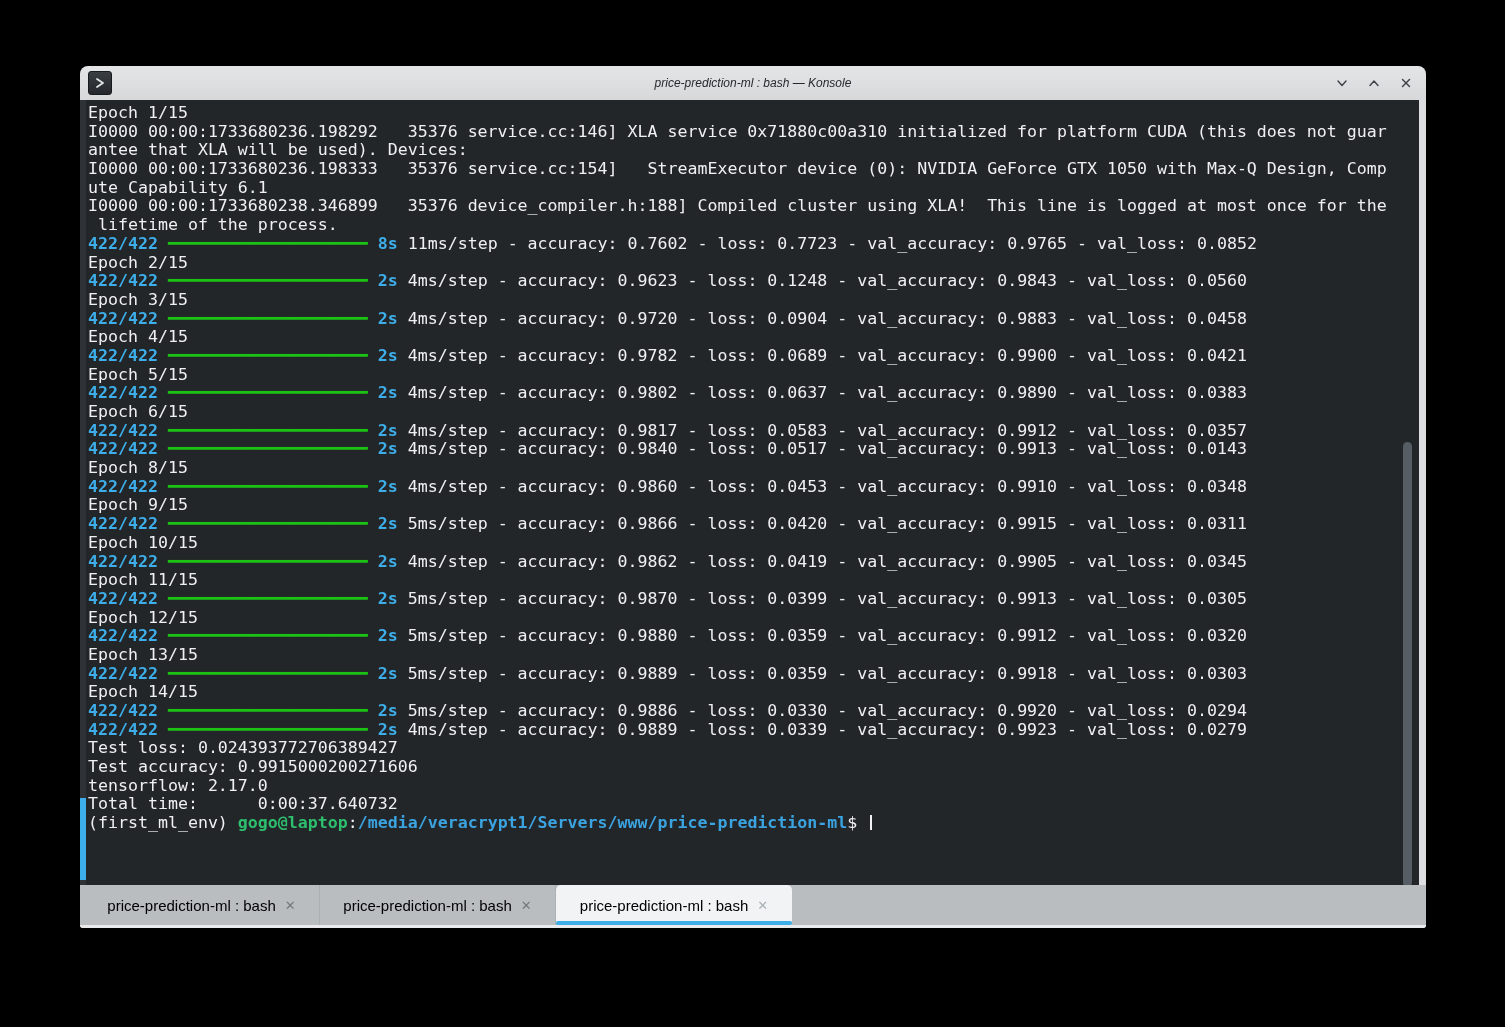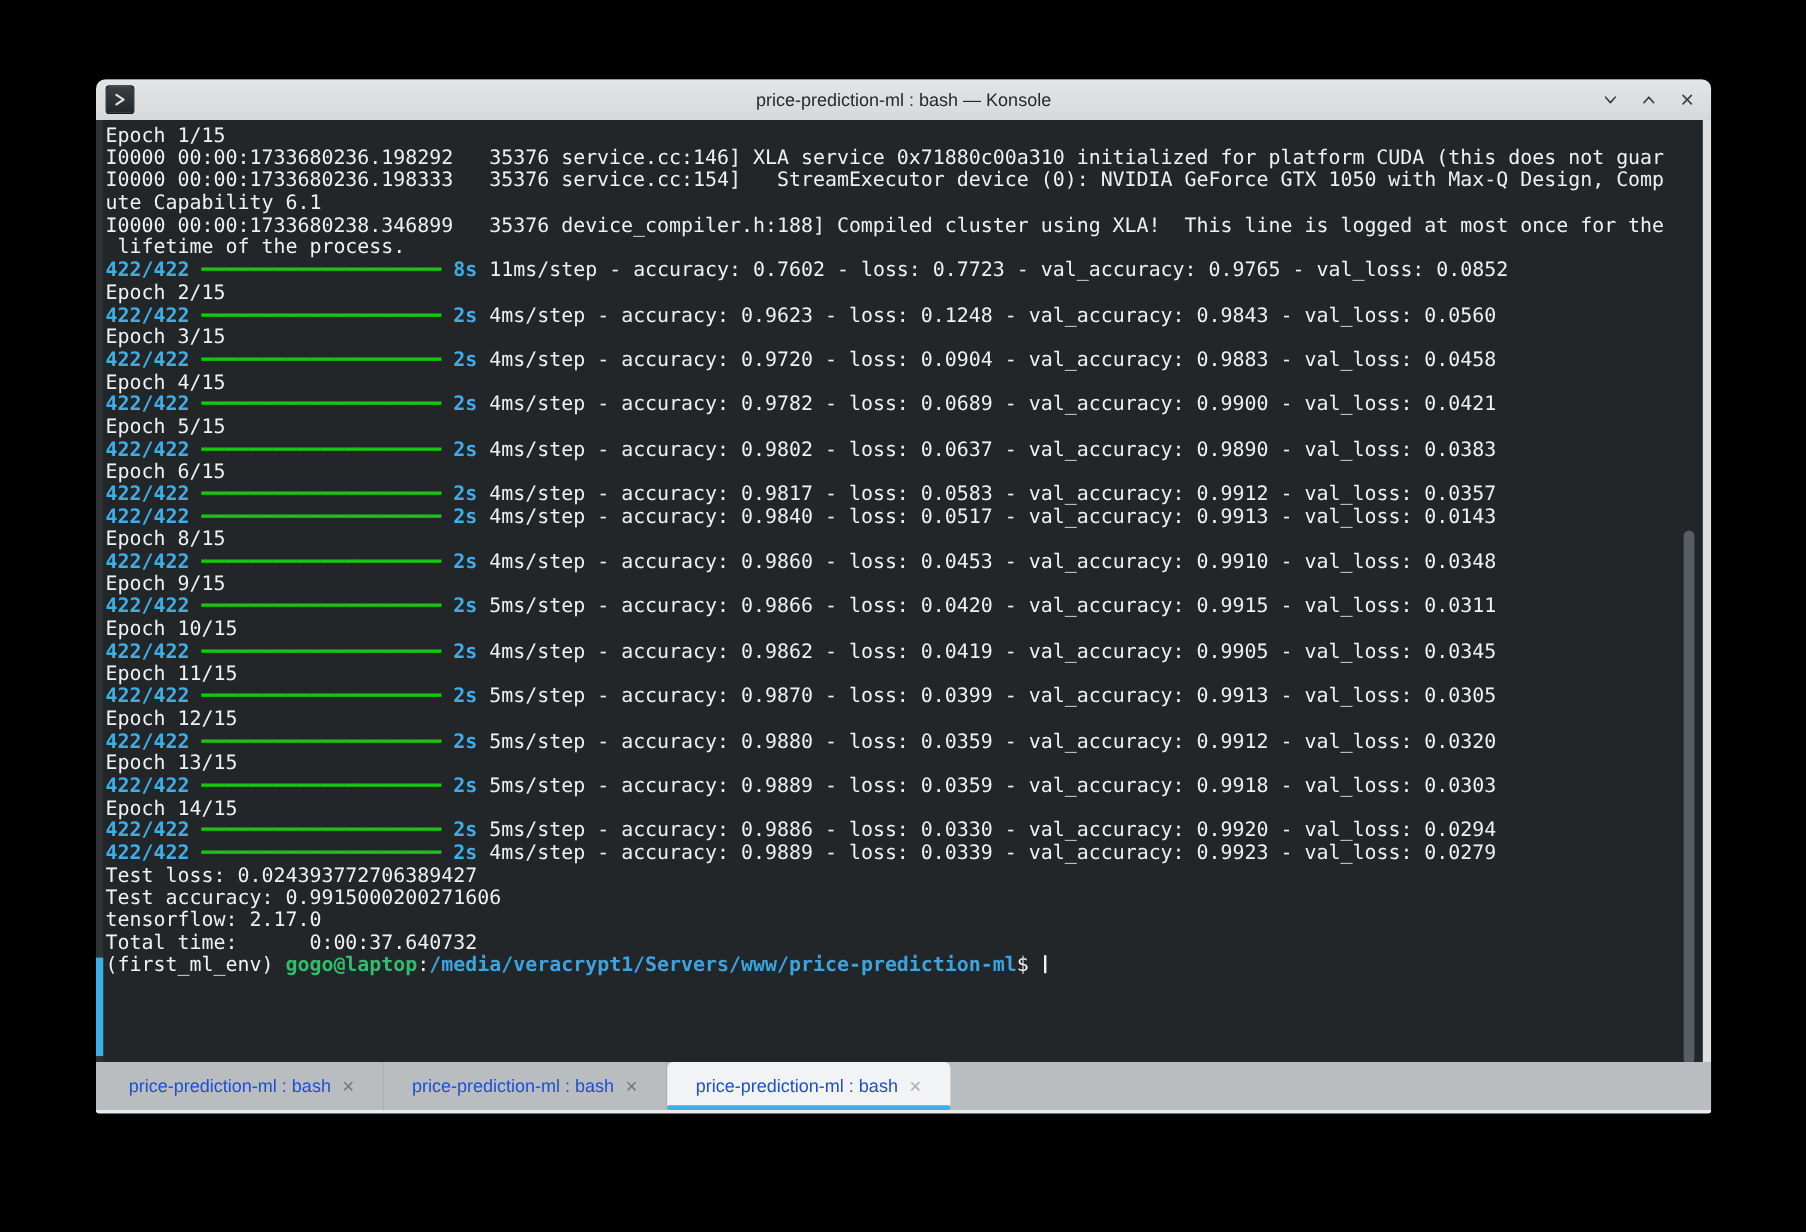--- a/index.html
+++ b/index.html
@@ -19,21 +19,21 @@
     display:flex;align-items:center;
   }
   .app-icon{
     width:24px;height:24px;margin-left:8px;border-radius:3px;
     background:linear-gradient(#3a3f44,#24282c);
     border:1px solid #181b1d;box-sizing:border-box;
     display:flex;align-items:center;justify-content:center;flex:0 0 auto;
   }
   .window-title{
     position:absolute;left:0;right:0;text-align:center;
-    font-size:15px;color:#26292c;pointer-events:none;
+    font-size:12px;color:#26292c;pointer-events:none;font-style:italic;
   }
   .win-controls{
     position:absolute;right:10px;top:0;height:34px;display:flex;align-items:center;gap:12px;
   }
   .win-btn{width:20px;height:20px;display:flex;align-items:center;justify-content:center;cursor:pointer;}
   
   .terminal{
     position:absolute;left:0;top:34px;right:0;bottom:43px;
     background:var(--background,#232629);
   }
@@ -70,21 +70,21 @@
   
   .tabbar{
     position:absolute;left:0;right:0;bottom:0;height:43px;
     background:#b9bdc0;border-bottom:3px solid #e9eaeb;box-sizing:border-box;
     display:flex;align-items:stretch;padding-left:4px;
   }
   .tab{
     width:236px;display:flex;align-items:center;justify-content:center;gap:9px;
     position:relative;cursor:pointer;border-right:1px solid #abb0b3;box-sizing:border-box;
   }
-  .tab-label{font-size:15px;color:#1d4ed8;}
+  .tab-label{font-size:15px;color:#000000;}
   .tab-close{font-size:13px;color:#75797d;line-height:1;cursor:pointer;}
   .tab.active{
     background:var(--active-tab,#f1f3f4);border-radius:5px;border-right:none;
   }
   .tab.active .tab-close{color:#aab2b6;}
   .tab.active::after{
     content:"";position:absolute;left:0;right:0;bottom:0;height:4px;
     background:var(--accent-blue,#3daee9);border-radius:3px;
   }
 </style>
@@ -120,20 +120,21 @@
     </div>
   </div>
 
   <div class="terminal">
     <div class="activity-strip">
       <div class="new-output-marker"></div>
     </div>
     <div class="term-text">
         <div class="tl"><span class="fg">Epoch 1/15</span></div>
         <div class="tl"><span class="fg">I0000 00:00:1733680236.198292   35376 service.cc:146] XLA service 0x71880c00a310 initialized for platform CUDA (this does not guar</span></div>
+        <div class="tl"><span class="fg">antee that XLA will be used). Devices:</span></div>
         <div class="tl"><span class="fg">I0000 00:00:1733680236.198333   35376 service.cc:154]   StreamExecutor device (0): NVIDIA GeForce GTX 1050 with Max-Q Design, Comp</span></div>
         <div class="tl"><span class="fg">ute Capability 6.1</span></div>
         <div class="tl"><span class="fg">I0000 00:00:1733680238.346899   35376 device_compiler.h:188] Compiled cluster using XLA!  This line is logged at most once for the</span></div>
         <div class="tl"><span class="fg"> lifetime of the process.</span></div>
         <div class="tl"><span class="blu b">422/422 </span><span class="grn">━━━━━━━━━━━━━━━━━━━━</span><span class="blu b"> 8s</span><span class="fg"> 11ms/step - accuracy: 0.7602 - loss: 0.7723 - val_accuracy: 0.9765 - val_loss: 0.0852</span></div>
         <div class="tl"><span class="fg">Epoch 2/15</span></div>
         <div class="tl"><span class="blu b">422/422 </span><span class="grn">━━━━━━━━━━━━━━━━━━━━</span><span class="blu b"> 2s</span><span class="fg"> 4ms/step - accuracy: 0.9623 - loss: 0.1248 - val_accuracy: 0.9843 - val_loss: 0.0560</span></div>
         <div class="tl"><span class="fg">Epoch 3/15</span></div>
         <div class="tl"><span class="blu b">422/422 </span><span class="grn">━━━━━━━━━━━━━━━━━━━━</span><span class="blu b"> 2s</span><span class="fg"> 4ms/step - accuracy: 0.9720 - loss: 0.0904 - val_accuracy: 0.9883 - val_loss: 0.0458</span></div>
         <div class="tl"><span class="fg">Epoch 4/15</span></div>

